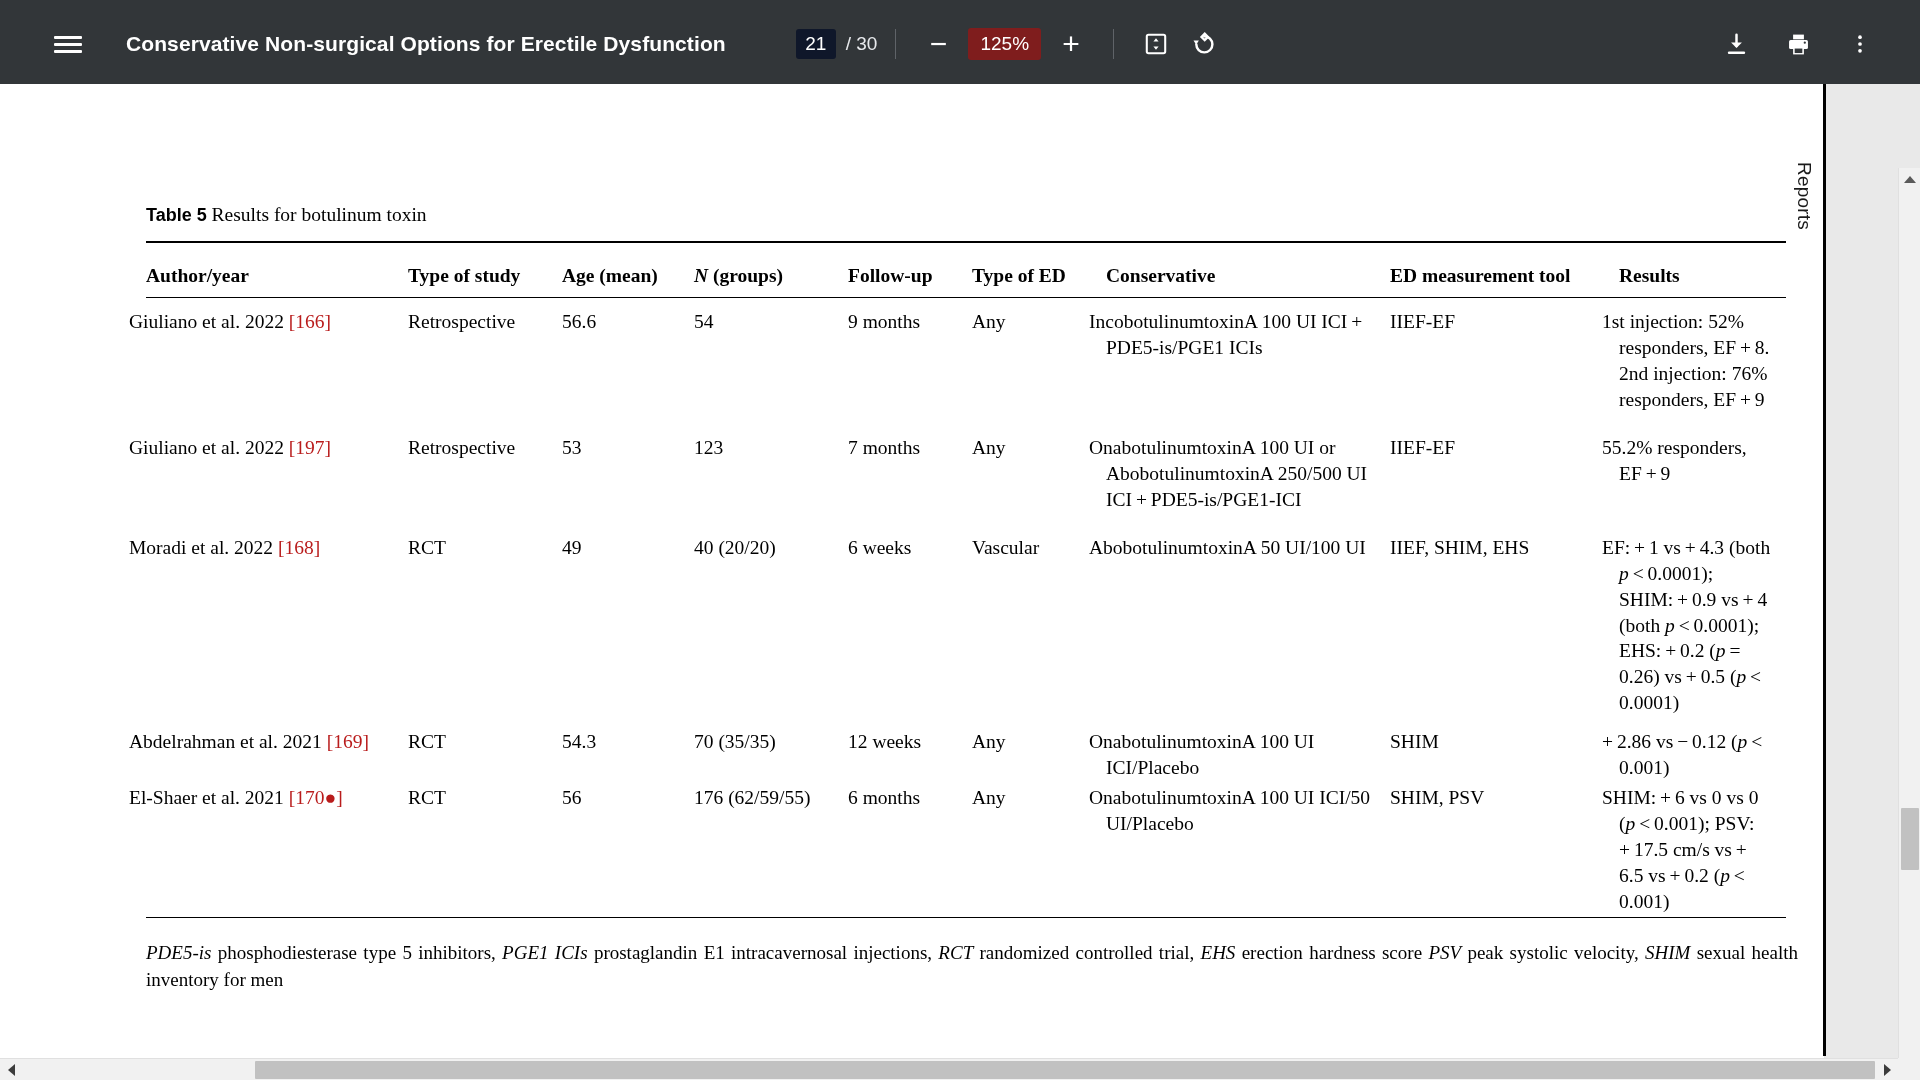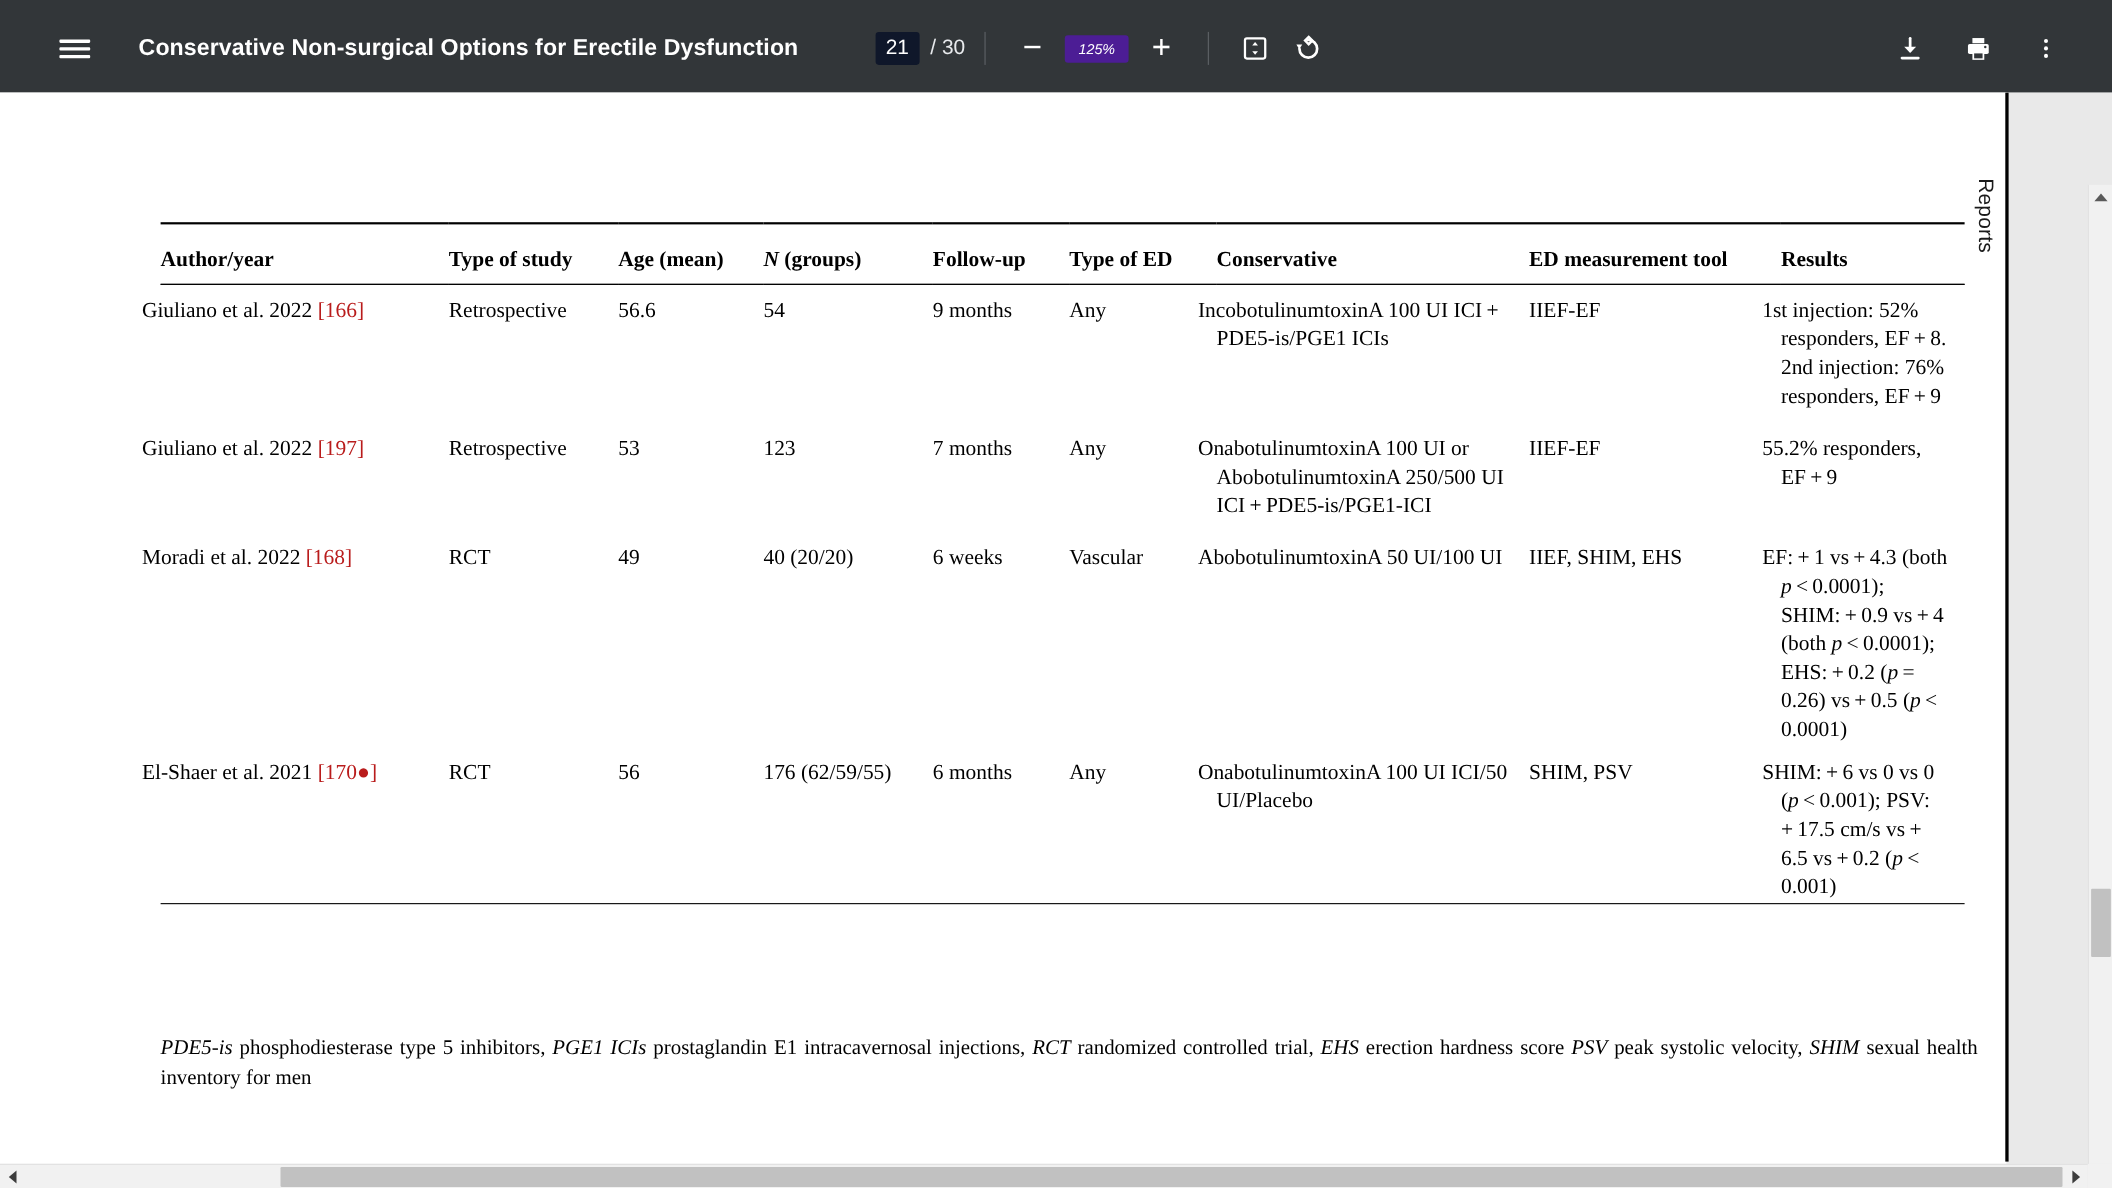--- a/index.html
+++ b/index.html
@@ -68,28 +68,27 @@
     background: #5f6368;
     margin: 0 18px;
     flex: 0 0 auto;
   }
   #zoom-controls { display: flex; align-items: center; flex: 0 0 auto; }
   .sign-glyph {
     font-size: 30px; line-height: 1; color: #ffffff;
     font-family: "Liberation Sans", sans-serif;
   }
   #zoom-level {
-    background: #4c1d95;
+    background: #7f1d1d;
     color: #ffffff;
-    font-size: 13px;
+    font-size: 19px;
     padding: 5px 12px;
     border-radius: 3px;
     margin: 0 6px;
     white-space: nowrap;
-    font-style: italic;
   }
   #right-icons {
     margin-left: auto;
     display: flex; align-items: center;
     padding-right: 14px;
   }
   #right-icons .tb-icon-btn { margin-left: 14px; }
 
   
   #viewer {
@@ -334,20 +333,24 @@
 
 <div id="viewer">
 
   <div id="page-sheet">
 
     <div id="page-edge-rule"></div>
     <div id="running-header">Reports</div>
 
     <div id="table-block">
 
+      <div id="table-caption">
+        <span class="cap-label">Table 5</span>
+        <span class="cap-text">Results for botulinum toxin</span>
+      </div>
 
       <table class="tbl">
         <thead>
           <tr>
             <th class="c-author">Author/year</th>
             <th class="c-type">Type of study</th>
             <th class="c-age">Age (mean)</th>
             <th class="c-n"><span class="ital">N</span><span> (groups)</span></th>
             <th class="c-follow">Follow-up</th>
             <th class="c-ed">Type of ED</th>
@@ -384,20 +387,31 @@
               <td class="c-type">RCT</td>
               <td class="c-age">49</td>
               <td class="c-n">40 (20/20)</td>
               <td class="c-follow">6 weeks</td>
               <td class="c-ed">Vascular</td>
               <td class="c-int hang">AbobotulinumtoxinA 50 UI/100 UI</td>
               <td class="c-tool">IIEF, SHIM, EHS</td>
               <td class="c-res hang">EF: + 1 vs + 4.3 (both <span class="ital">p</span> &lt; 0.0001); SHIM: + 0.9 vs + 4 (both <span class="ital">p</span> &lt; 0.0001); EHS: + 0.2 (<span class="ital">p</span> = 0.26) vs + 0.5 (<span class="ital">p</span> &lt; 0.0001)</td>
             </tr>
             <tr class="tight">
+              <td class="c-author hang">Abdelrahman et al. 2021 <span class="cite">[169]</span></td>
+              <td class="c-type">RCT</td>
+              <td class="c-age">54.3</td>
+              <td class="c-n">70 (35/35)</td>
+              <td class="c-follow">12 weeks</td>
+              <td class="c-ed">Any</td>
+              <td class="c-int hang">OnabotulinumtoxinA 100 UI ICI/Placebo</td>
+              <td class="c-tool">SHIM</td>
+              <td class="c-res hang">+ 2.86 vs − 0.12 (<span class="ital">p</span> &lt; 0.001)</td>
+            </tr>
+            <tr class="tight">
               <td class="c-author hang">El-Shaer  et al. 2021 <span class="cite">[170●]</span></td>
               <td class="c-type">RCT</td>
               <td class="c-age">56</td>
               <td class="c-n">176 (62/59/55)</td>
               <td class="c-follow">6 months</td>
               <td class="c-ed">Any</td>
               <td class="c-int hang">OnabotulinumtoxinA 100 UI ICI/50 UI/Placebo</td>
               <td class="c-tool">SHIM, PSV</td>
               <td class="c-res hang">SHIM: + 6 vs 0 vs 0 (<span class="ital">p</span> &lt; 0.001); PSV: + 17.5 cm/s vs + 6.5 vs + 0.2 (<span class="ital">p</span> &lt; 0.001)</td>
             </tr>

